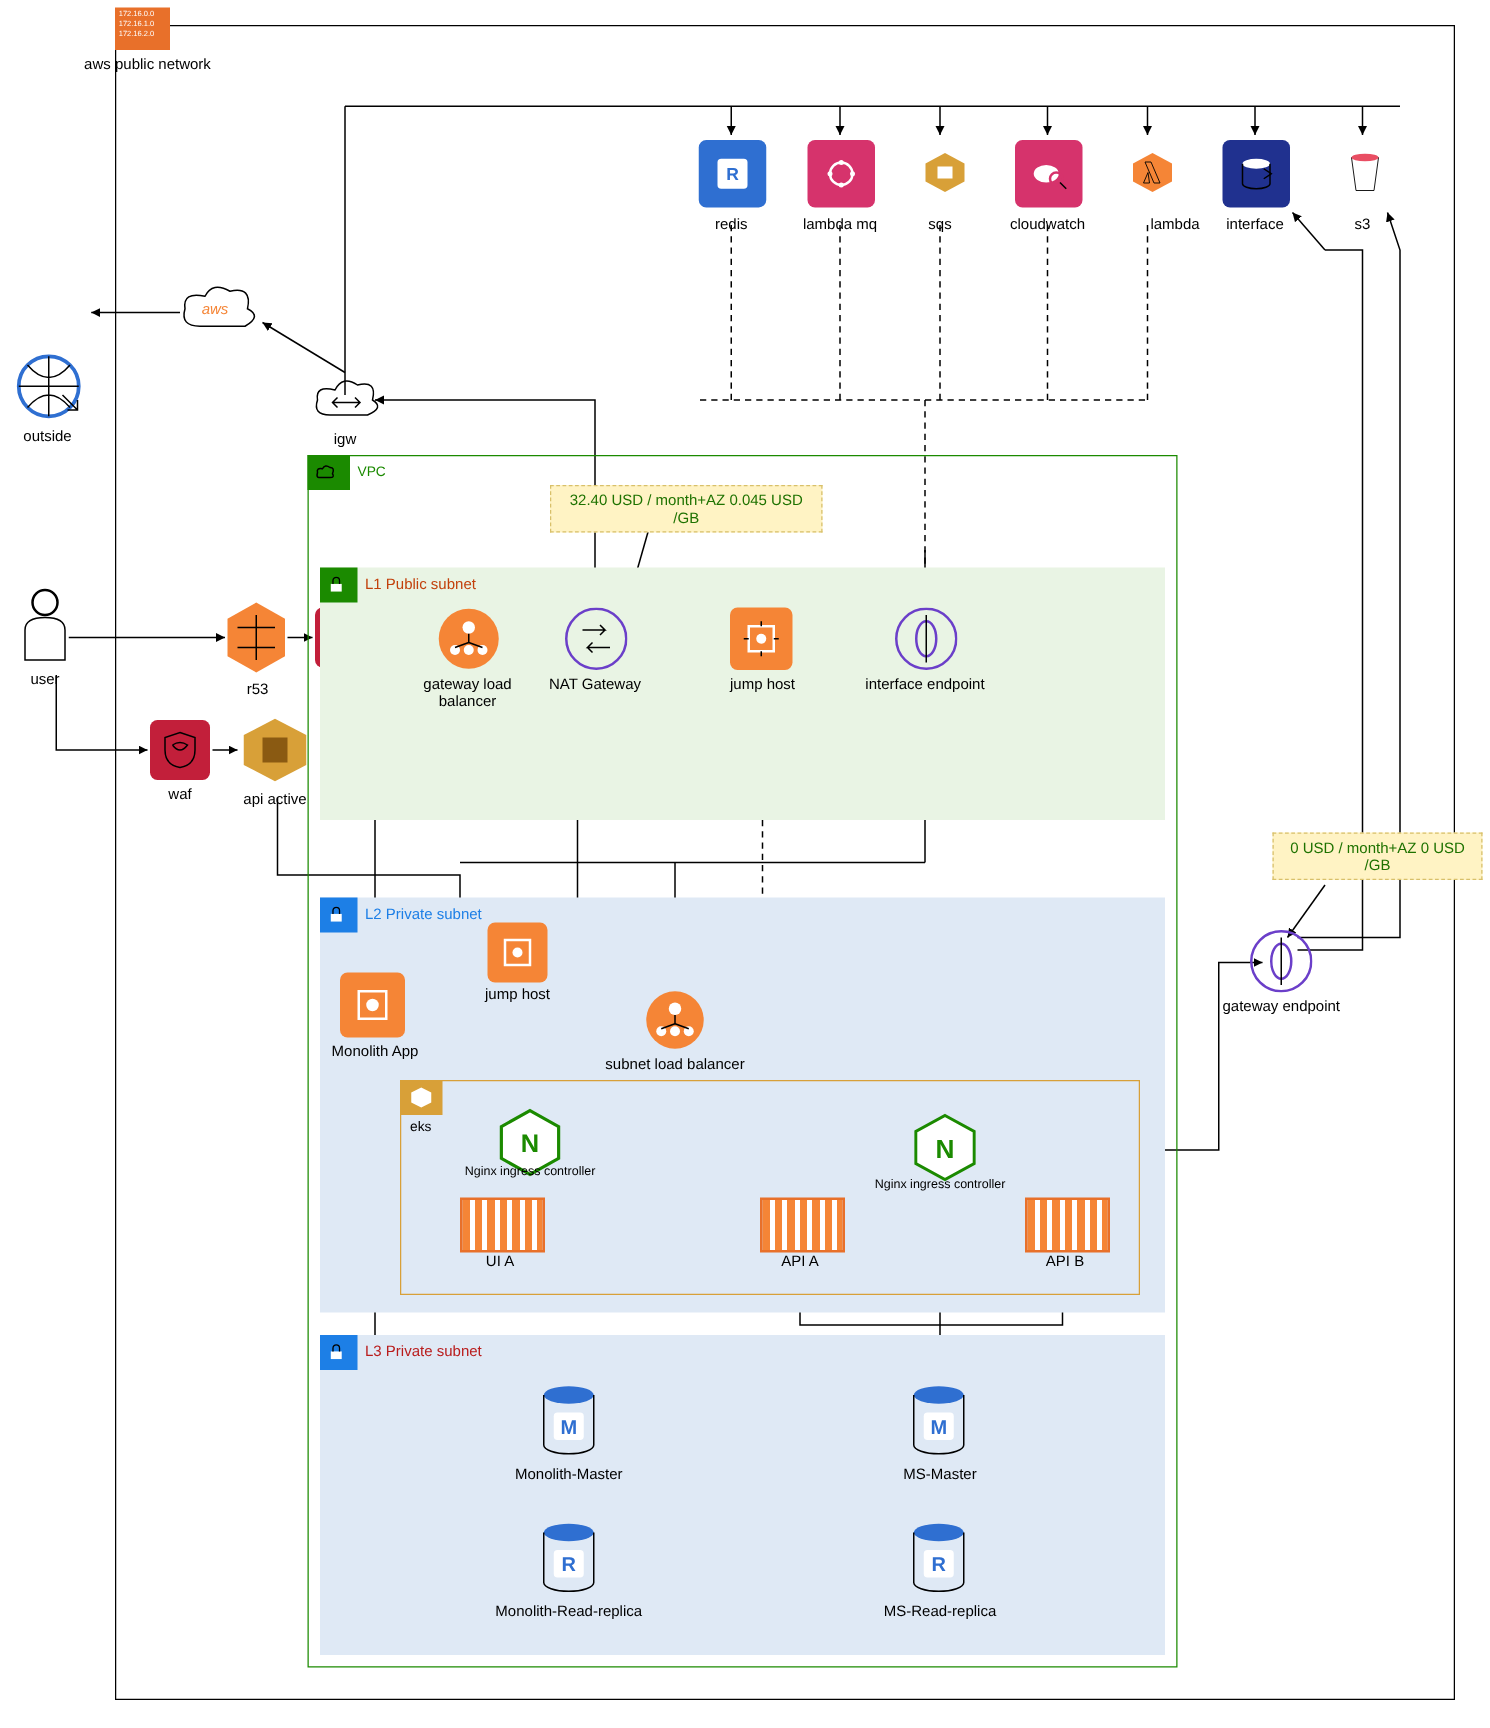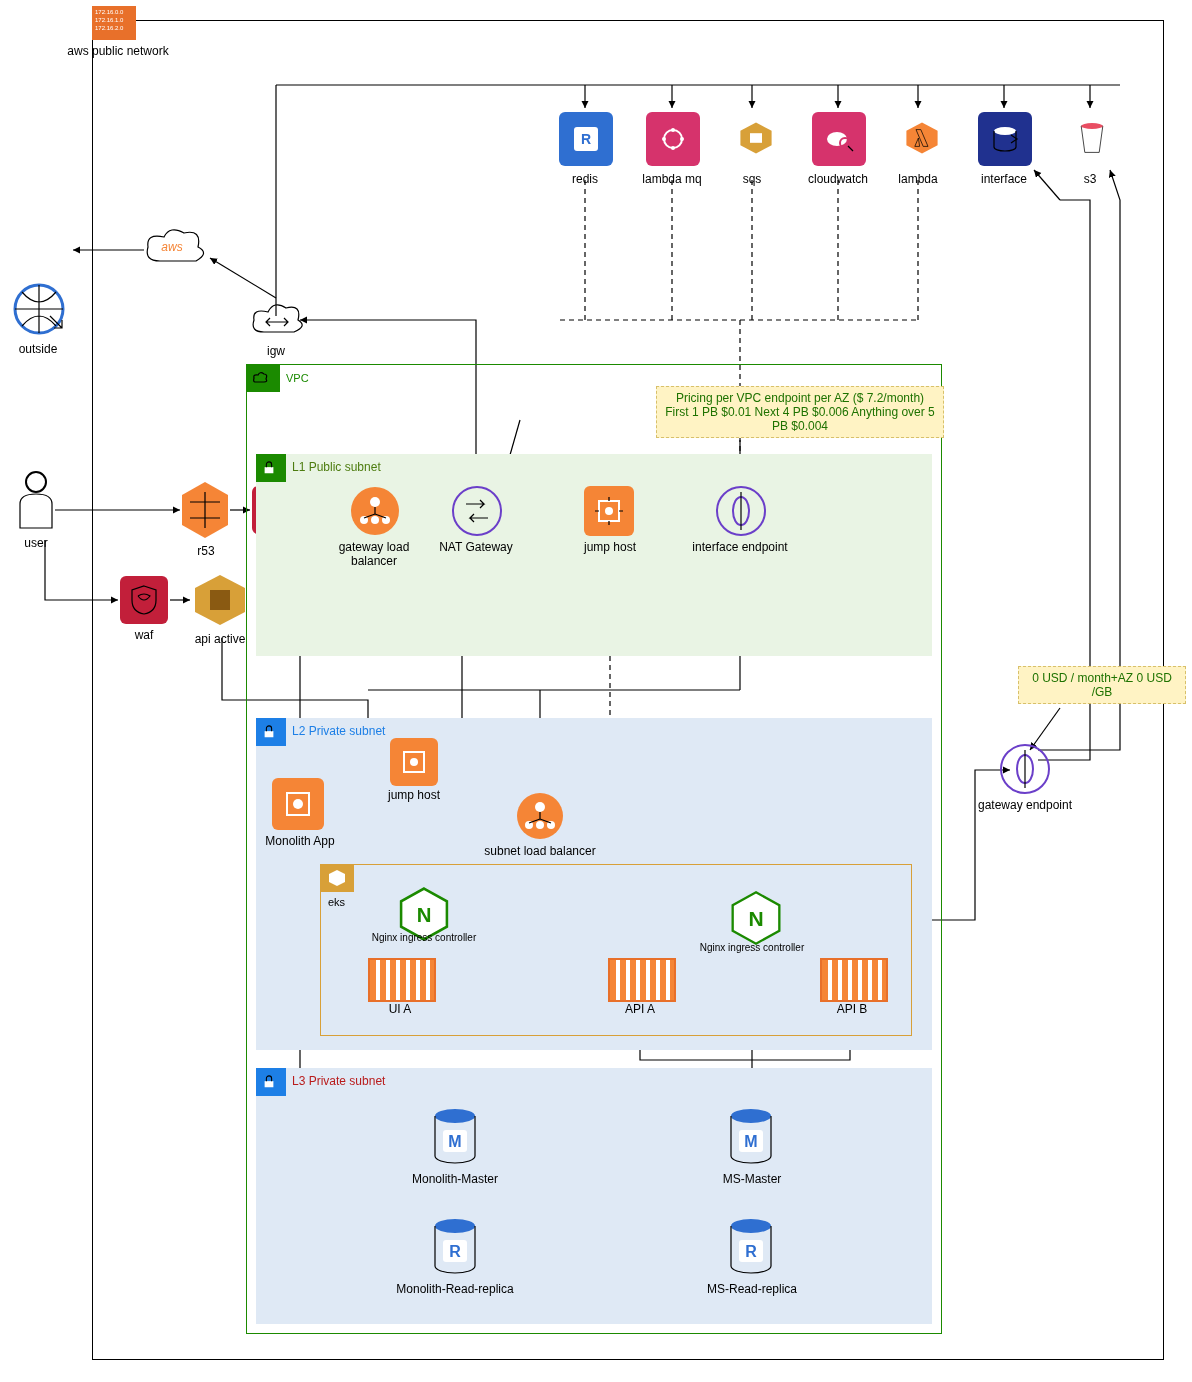--- a/index.html
+++ b/index.html
@@ -175,21 +175,21 @@
       </svg>
 </div>
 <div class="lbl" style="left:838px;top:172px">cloudwatch</div>
 
 <div class="icon" style="left:892px;top:108px;background:none;width:60px;height:60px">
   <svg viewBox="0 0 60 60">
         <polygon points="30,4 56,18 56,42 30,56 4,42 4,18" fill="#f58536"></polygon>
         <path d="M20 16 L28 16 L40 44 L32 44 Z M24 30 L18 44 L26 44 Z" fill="#fff"></path>
       </svg>
 </div>
-<div class="lbl" style="left:918px;top:172px">lambda</div>
+<div class="lbl" style="left:940px;top:172px">lambda</div>
 
 <div class="icon navy" style="left:978px;top:112px">
   <svg viewBox="0 0 36 36">
         <ellipse cx="18" cy="10" rx="11" ry="4" fill="#fff"></ellipse>
         <path d="M7 10 V26 a11 4 0 0 0 22 0 V10" fill="none" stroke="#fff" stroke-width="2"></path>
         <path d="M24 14 L30 18 L24 22" fill="none" stroke="#ffd24d" stroke-width="2"></path>
       </svg>
 </div>
 <div class="lbl" style="left:1004px;top:172px">interface</div>
 
@@ -266,31 +266,31 @@
 <div class="lbl" style="left:220px;top:632px">api active</div>
 
 <div class="box vpc" style="left:246px;top:364px;width:696px;height:970px"></div>
 <div class="stripe green" style="left:246px;top:364px;width:34px">
   <svg viewBox="0 0 16 16" width="16" height="16">
         <path d="M3 12 Q1 12 2 8 Q1 4 6 5 Q8 1 12 4 Q16 4 14 9 Q16 12 12 12 Z" fill="#fff"></path>
       </svg>
 </div>
 <div class="cap small" style="left:286px;top:372px;color:#1b8a00">VPC</div>
 
-
-<div class="note" style="left:656px;top:386px;width:270px">Pricing per VPC endpoint per AZ ($ 7.2/month) First 1 PB $0.01 Next 4 PB $0.006 Anything over 5 PB $0.004</div>
+<div class="note" style="left:440px;top:388px;width:200px">32.40 USD /  month+AZ  0.045 USD /GB</div>
+
 
 <div class="box" style="left:256px;top:454px;width:676px;height:202px;background:#e9f4e4"></div>
 <div class="stripe green" style="left:256px;top:454px;width:30px">
   <svg class="lock" viewBox="0 0 16 16">
         <rect x="3" y="7" width="10" height="7" fill="#fff"></rect>
         <path d="M5 7 V4 a3 3 0 0 1 6 0 V7" fill="none" stroke="#fff" stroke-width="2"></path>
       </svg>
 </div>
-<div class="subnet-label" style="left:292px;top:460px;color:#4d7c0f">L1 Public subnet</div>
+<div class="subnet-label" style="left:292px;top:460px;color:#c2410c">L1 Public subnet</div>
 
 <div class="box" style="left:350px;top:486px;width:50px;height:50px">
   <svg viewBox="0 0 50 50">
         <circle cx="25" cy="25" r="24" fill="#f58536"></circle>
         <circle cx="25" cy="16" r="5" fill="#fff"></circle>
         <circle cx="14" cy="34" r="4" fill="#fff"></circle>
         <circle cx="25" cy="34" r="4" fill="#fff"></circle>
         <circle cx="36" cy="34" r="4" fill="#fff"></circle>
         <path d="M25 21 V28 M25 28 L14 32 M25 28 L36 32" stroke="#fff" stroke-width="2"></path>
       </svg>

